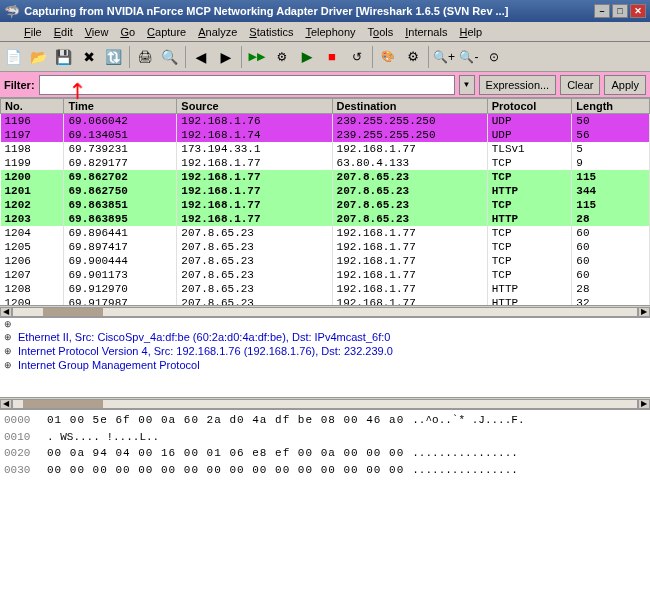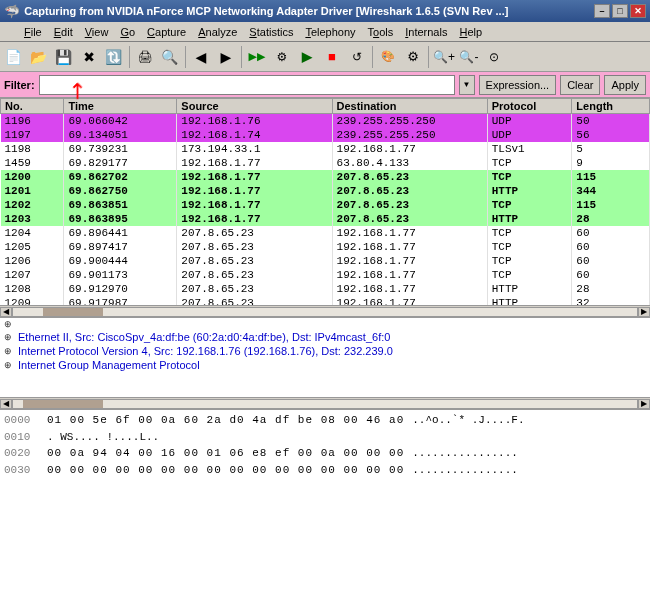--- a/index.html
+++ b/index.html
@@ -404,21 +404,21 @@
             </tr>
             <tr class="row-white">
               <td>1198</td>
               <td>69.739231</td>
               <td>173.194.33.1</td>
               <td>192.168.1.77</td>
               <td>TLSv1</td>
               <td>5</td>
             </tr>
             <tr class="row-white">
-              <td>1459</td>
+              <td>1199</td>
               <td>69.829177</td>
               <td>192.168.1.77</td>
               <td>63.80.4.133</td>
               <td>TCP</td>
               <td>9</td>
             </tr>
             <tr class="row-green">
               <td>1200</td>
               <td>69.862702</td>
               <td>192.168.1.77</td>

